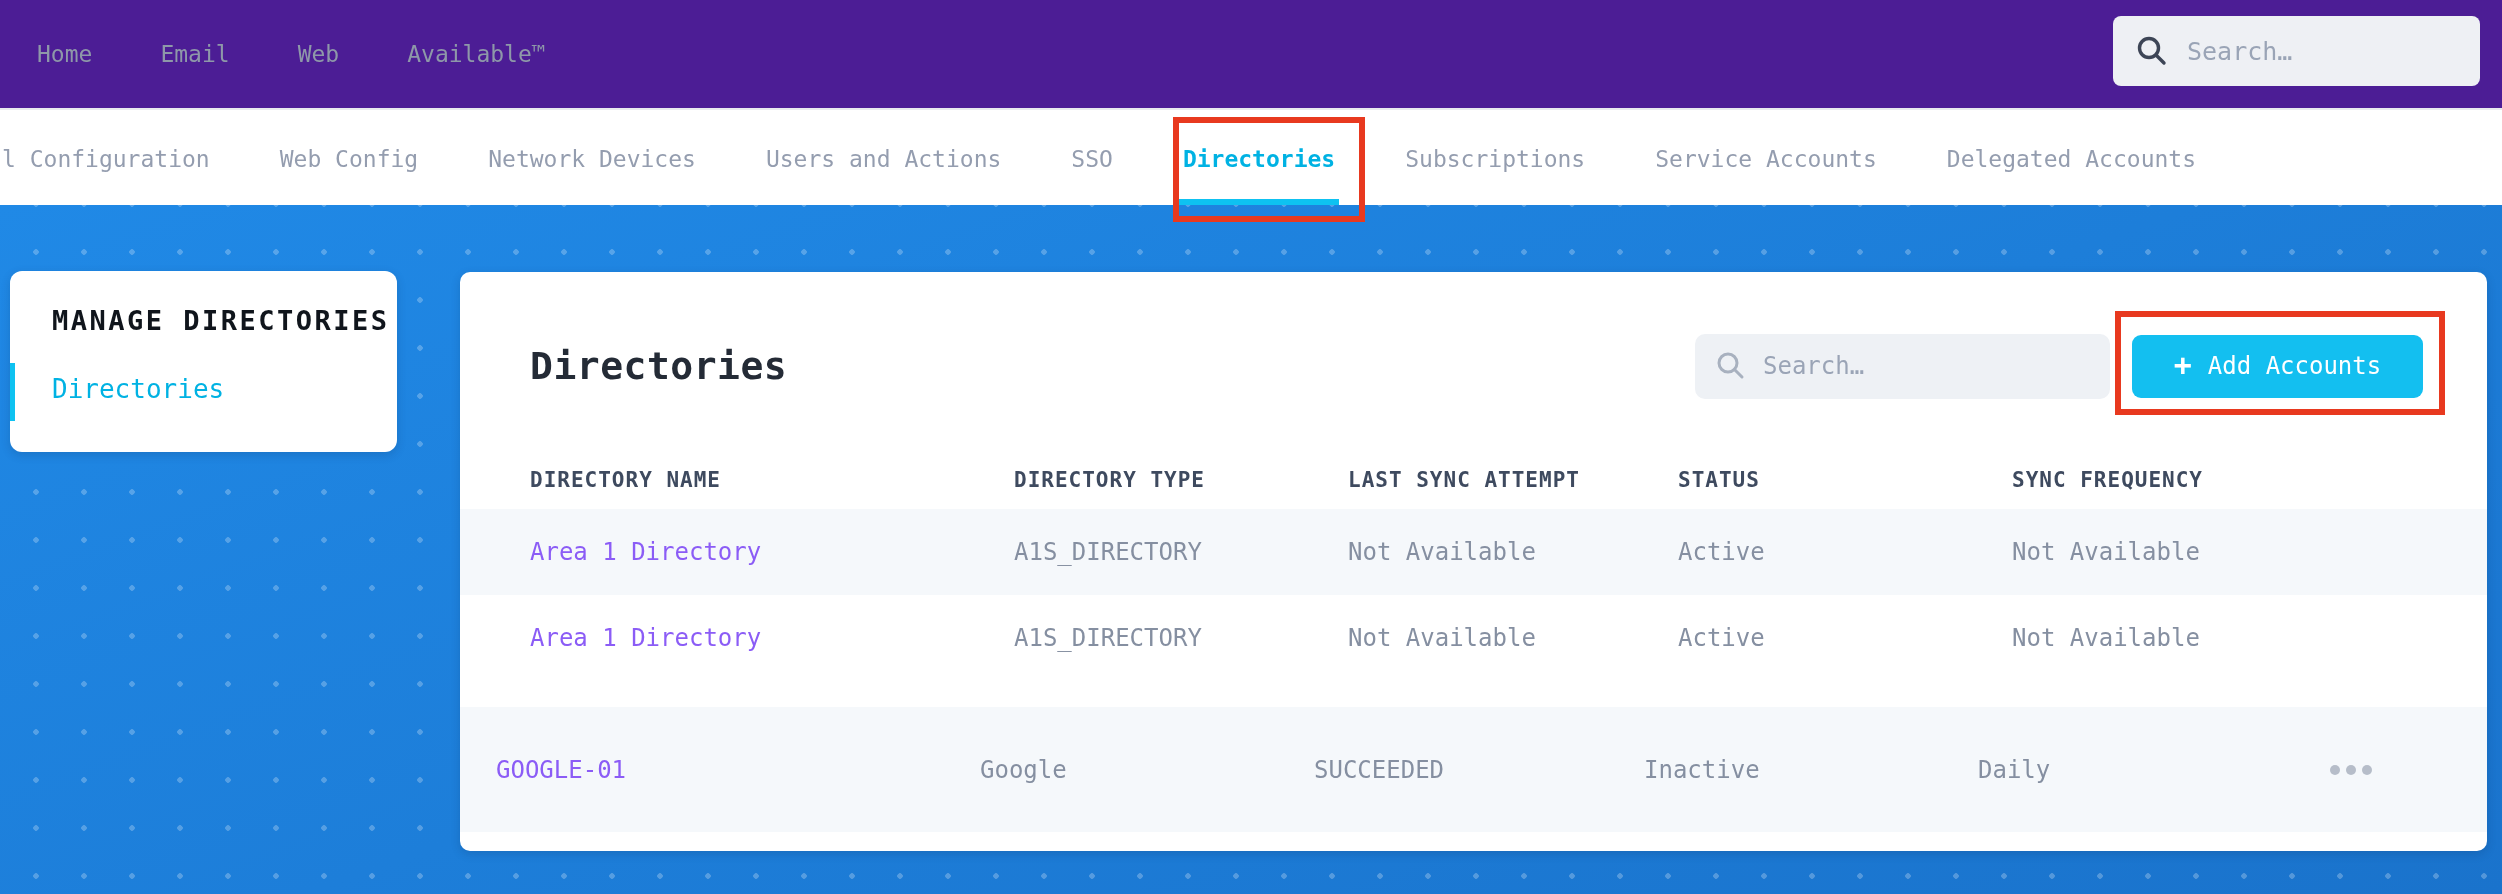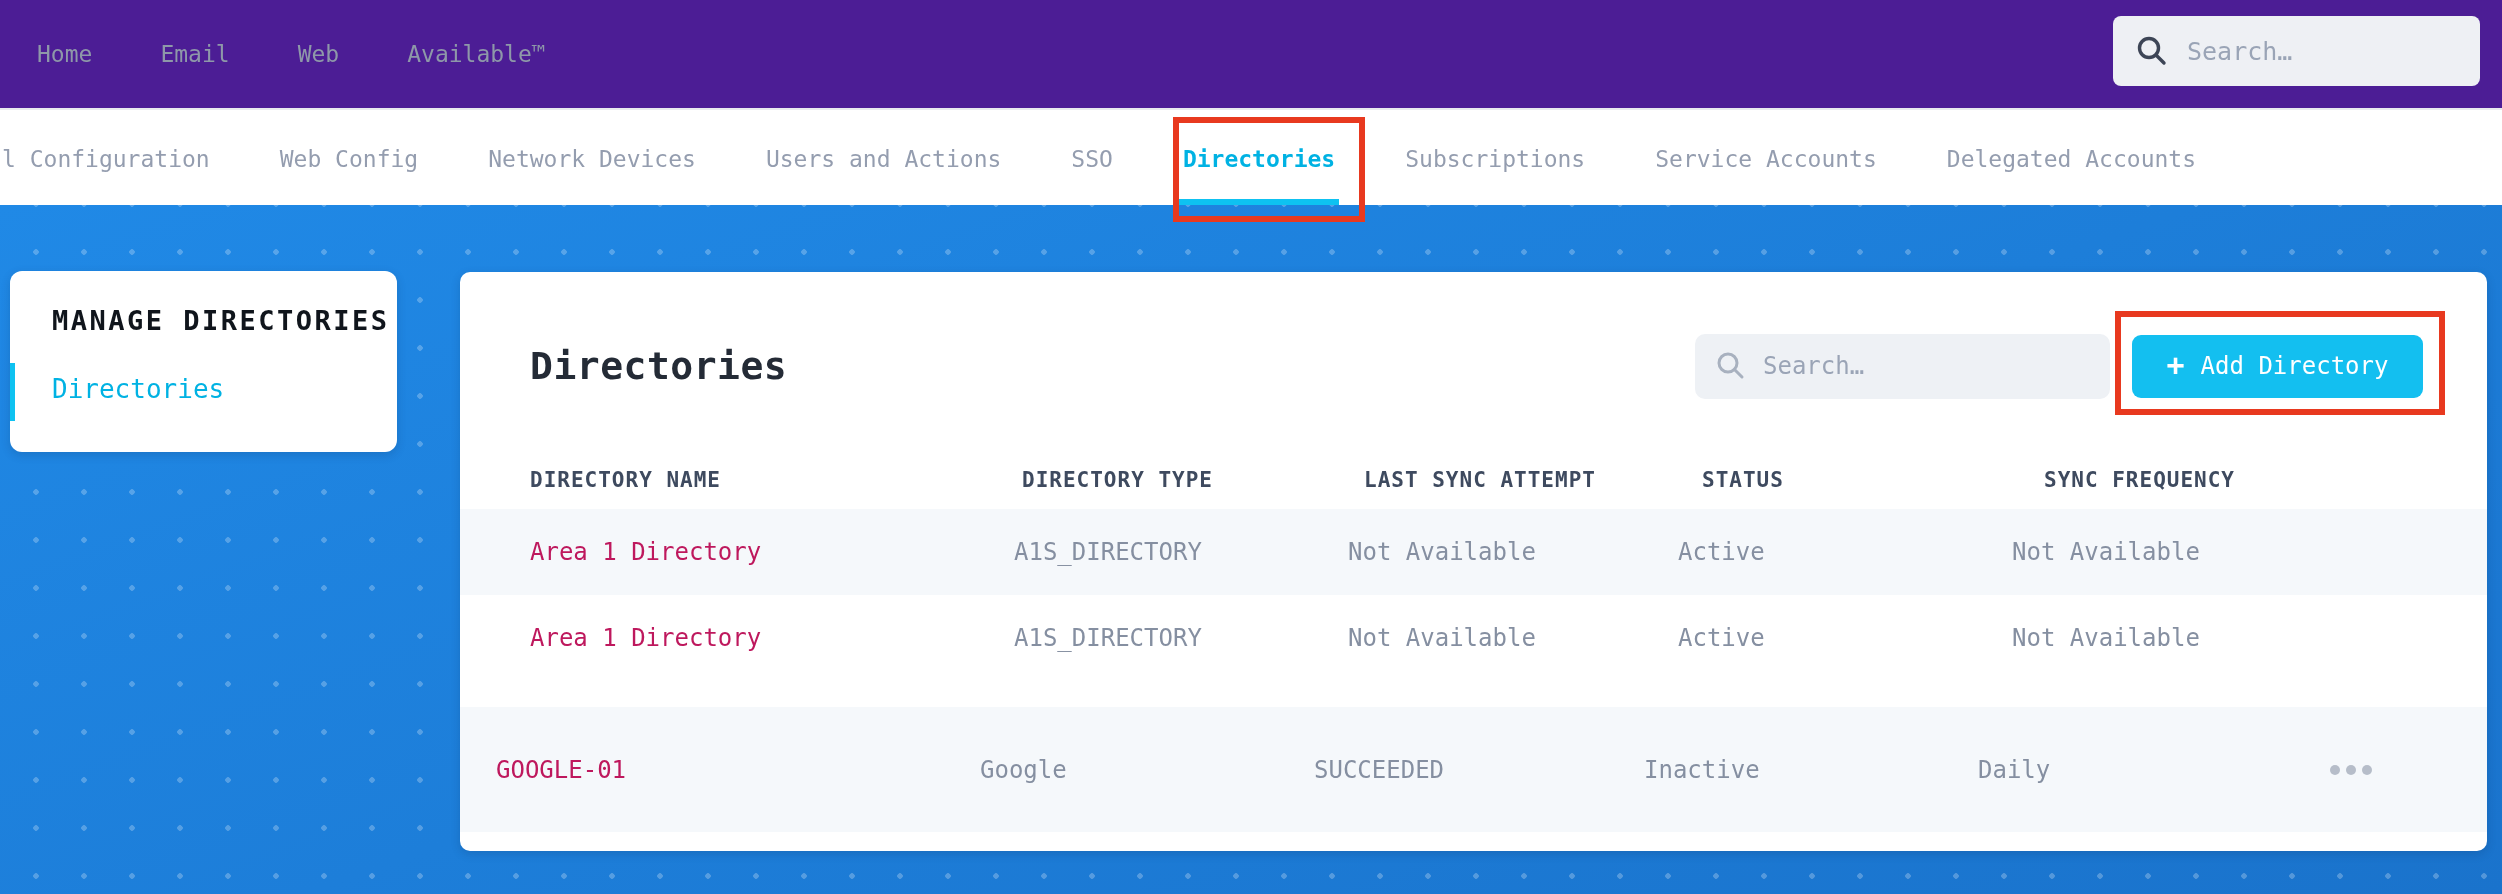--- a/index.html
+++ b/index.html
@@ -60,27 +60,27 @@
                        font-family:inherit; font-size:24px; color:#4a5264; }
   .card-search input::placeholder { color:#9aa4b6; }
   .add-btn { margin-left:22px; width:291px; height:63px; background:#13bff0; border:none;
              border-radius:9px; color:#fff; font-family:inherit; font-size:24px; cursor:pointer;
              display:flex; align-items:center; justify-content:center; gap:16px; }
   .add-btn .plus { font-size:30px; font-weight:bold; line-height:1; position:relative; top:-1px; }
 
   
   .thead, .trow { display:grid; grid-template-columns:484px 334px 330px 334px 300px 1fr;
                   padding:0 64px 0 70px; align-items:center; }
-  .thead { margin-top:52px; height:58px;gap:8px; }
+  .thead { margin-top:52px; height:58px; }
   .th { font-size:21px; font-weight:bold; color:#3e4a5f; letter-spacing:1px; white-space:nowrap; }
   .trow { height:86px; font-size:24px; color:#858fa1; }
   .trow.alt { background:#f5f8fb; }
   .trow:first-of-type { margin-top:19px; }
   .trow.last { margin-top:26px; height:125px;padding-left:36px; }
-  .cell-link { color:#be185d; cursor:pointer; }
+  .cell-link { color:#8b5cf6; cursor:pointer; }
   .cell { white-space:nowrap; }
   .row-menu { display:flex; justify-content:center; align-items:center; gap:6px; cursor:pointer; }
   .row-menu i { width:10px; height:10px; border-radius:50%; background:#b6bdc9; display:block; }
 
   
   .annotation { position:absolute; border:6px solid #e8391f; pointer-events:none; z-index:50; }
   .anno-tab { left:1173px; top:117px; width:192px; height:105px; }
   .anno-btn { left:2115px; top:311px; width:330px; height:104px; }
 </style>
 </head>
@@ -131,21 +131,21 @@
         <h1 class="card-title">Directories</h1>
         <div class="card-search">
           <svg width="32" height="32" viewBox="0 0 32 32">
             <circle cx="13" cy="13" r="9" fill="none" stroke="#a8b1bf" stroke-width="3"></circle>
             <line x1="19.5" y1="19.5" x2="27" y2="27" stroke="#a8b1bf" stroke-width="3" stroke-linecap="round"></line>
           </svg>
           <input type="text" placeholder="Search…" style="">
         </div>
         <button class="add-btn">
           <span class="plus">+</span>
-          <span>Add Directory</span>
+          <span>Add Accounts</span>
         </button>
       </div>
 
       <div class="thead">
         <span class="th">DIRECTORY NAME</span>
         <span class="th">DIRECTORY TYPE</span>
         <span class="th">LAST SYNC ATTEMPT</span>
         <span class="th">STATUS</span>
         <span class="th">SYNC FREQUENCY</span>
         <span class="th"></span>

